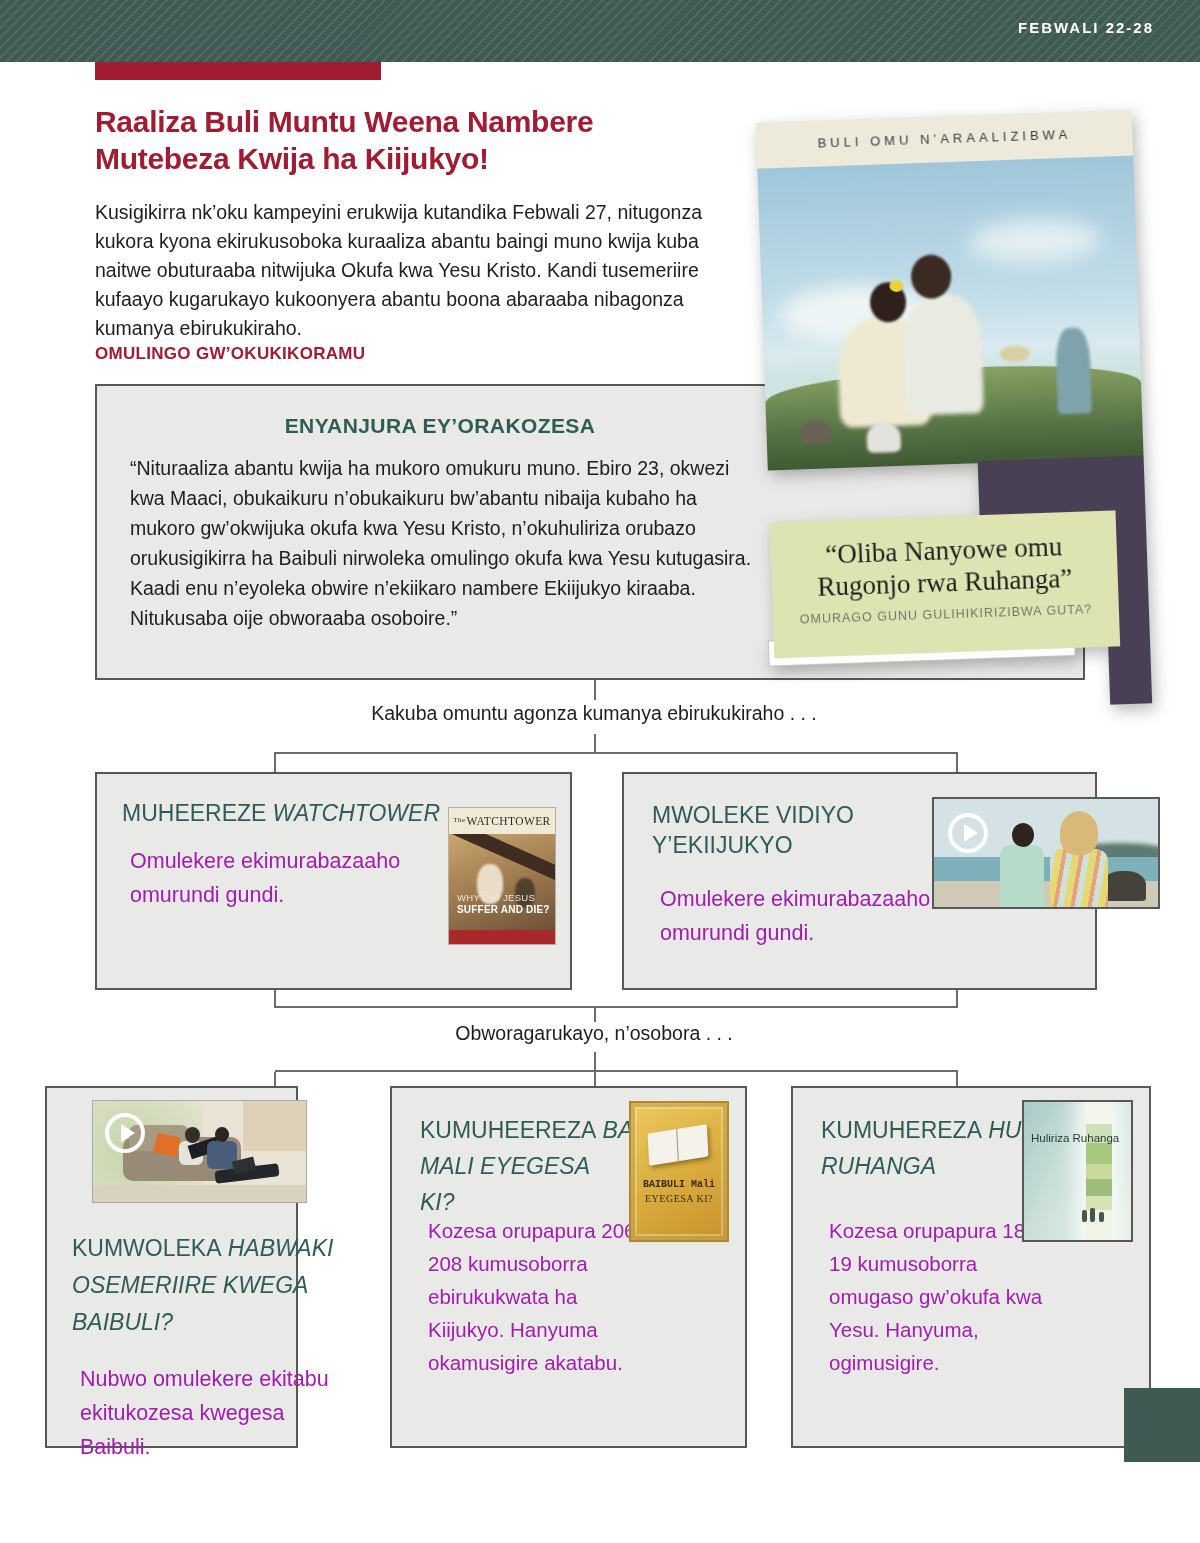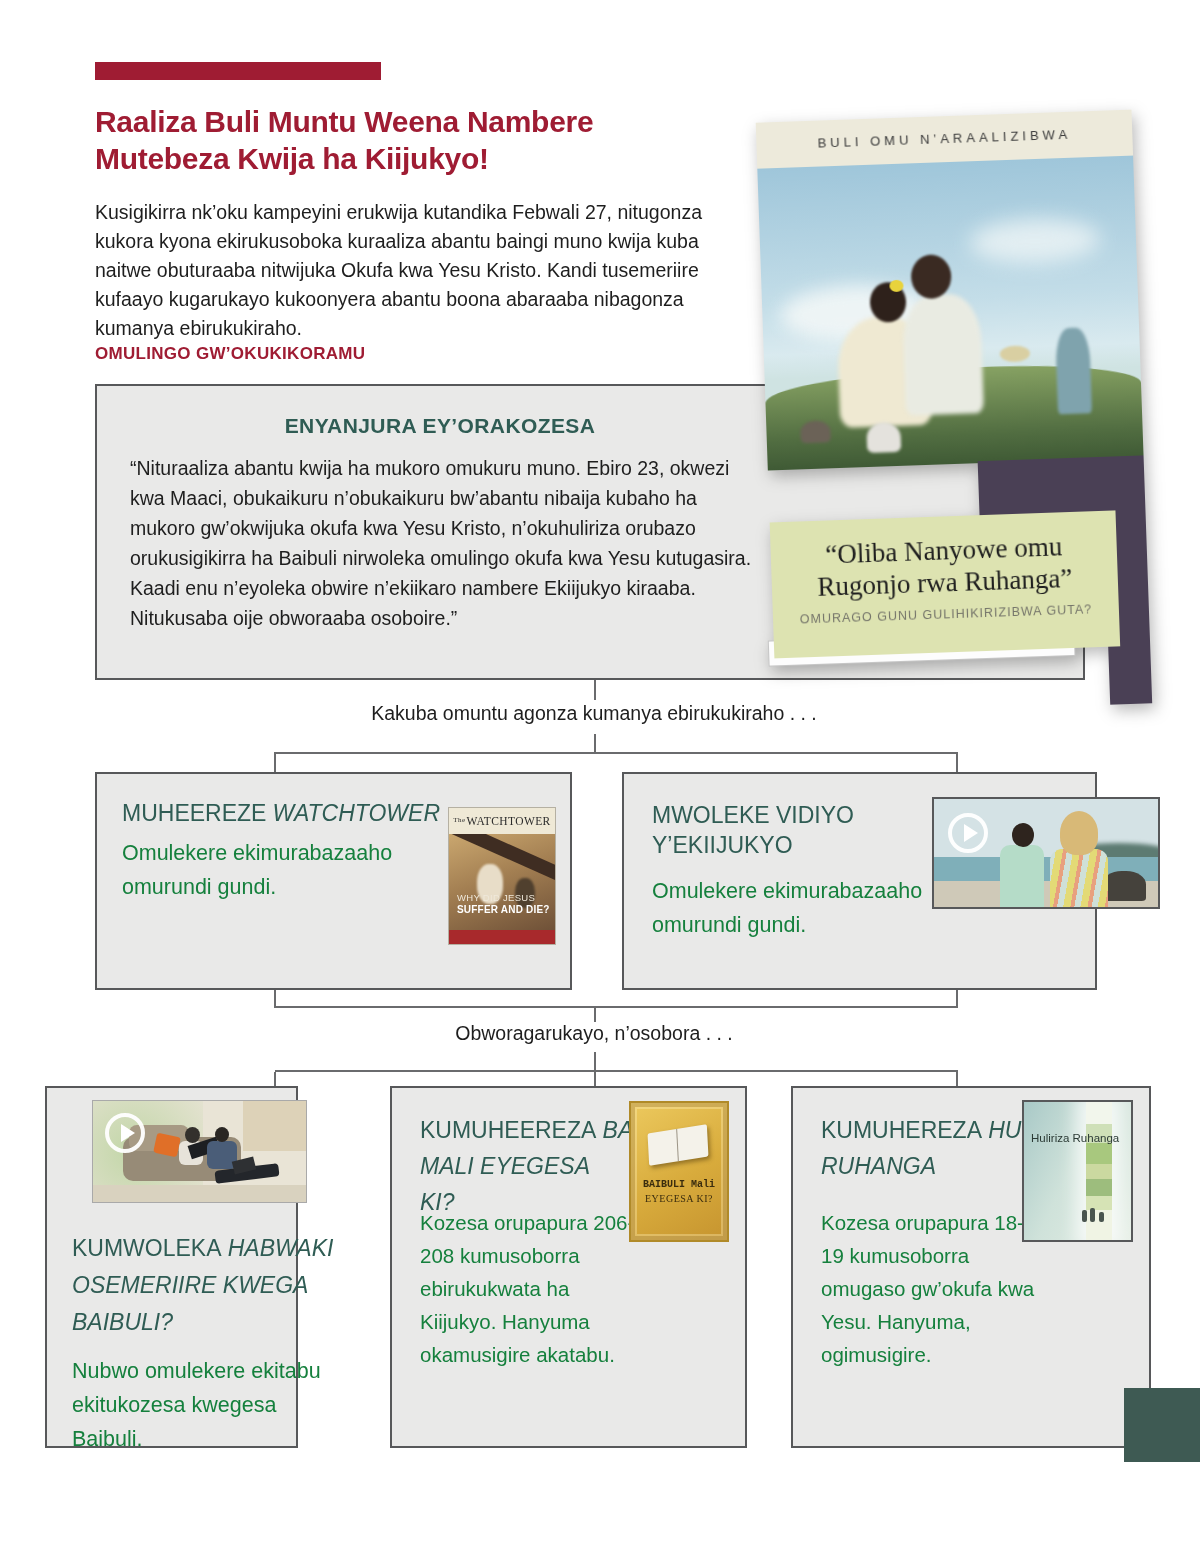--- a/index.html
+++ b/index.html
@@ -16,21 +16,21 @@
   .method{position:absolute;left:95px;top:344px;font-size:17px;font-weight:bold;color:#9f1c33;letter-spacing:0.3px;}
   
   .gbox{position:absolute;background:#e9e9e8;border:2px solid #57585a;box-sizing:border-box;}
   .introbox{left:95px;top:384px;width:990px;height:296px;}
   .introbox h2{margin:28px 0 1px 33px;width:620px;text-align:center;color:#2f5c54;
                font-size:21px;letter-spacing:0.4px;}
   .introbox .quote{margin:15px 0 0 33px;width:622px;font-size:19.5px;line-height:30px;color:#1e1e1e;}
   .boxhead{margin:0;color:#2f5c54;font-weight:normal;}
   .it{font-style:italic;}
   .hsep{margin-right:0.27em;}
-  .boxbody{margin:0;color:#15803d;}
+  .boxbody{margin:8px;color:#a21caf;}
   
   .vline,.hline{position:absolute;background:#6a6b6d;}
   .vline{width:2px;} .hline{height:2px;}
   .ctext{position:absolute;left:174px;width:840px;text-align:center;font-size:19.5px;color:#1e1e1e;}
   
   .boxA{left:95px;top:772px;width:477px;height:218px;}
   .boxA h3{position:absolute;left:25px;top:26px;font-size:23px;}
   .boxA p{position:absolute;left:25px;top:62px;width:315px;font-size:21.5px;line-height:34px;}
   .boxB{left:622px;top:772px;width:475px;height:218px;}
   .boxB h3{position:absolute;left:28px;top:26px;width:280px;font-size:23px;line-height:30px;}
@@ -136,20 +136,23 @@
   .bh-title{position:absolute;left:7px;top:30px;width:100px;font-size:11.5px;color:#2b3a35;}
   .bh-fig{position:absolute;width:5px;height:12px;background:#4a5550;border-radius:2px;}
   
   .gbox{overflow:visible;}
 </style>
 </head>
 <body>
 
 <div class="page">
 
+  <div class="topband">
+    <div class="date">FEBWALI 22-28</div>
+  </div>
   <div class="redbar"></div>
 
   <h1 class="title">Raaliza Buli Muntu Weena Nambere Mutebeza Kwija ha Kiijukyo!</h1>
   <p class="intro">Kusigikirra nk’oku kampeyini erukwija kutandika Febwali 27, nitugonza kukora kyona ekirukusoboka kuraaliza abantu baingi muno kwija kuba naitwe obuturaaba nitwijuka Okufa kwa Yesu Kristo. Kandi tusemeriire kufaayo kugarukayo kukoonyera abantu boona abaraaba nibagonza kumanya ebirukukiraho.</p>
   <div class="method">OMULINGO GW’OKUKIKORAMU</div>
 
   <div class="gbox introbox">
     <h2>ENYANJURA EY’ORAKOZESA</h2>
     <p class="quote">“Nituraaliza abantu kwija ha mukoro omukuru muno. Ebiro 23, okwezi kwa Maaci, obukaikuru n’obukaikuru bw’abantu nibaija kubaho ha mukoro gw’okwijuka okufa kwa Yesu Kristo, n’okuhuliriza orubazo orukusigikirra ha Baibuli nirwoleka omulingo okufa kwa Yesu kutugasira. Kaadi enu n’eyoleka obwire n’ekiikaro nambere Ekiijukyo kiraaba. Nitukusaba oije obworaaba osoboire.”</p>
   </div>

